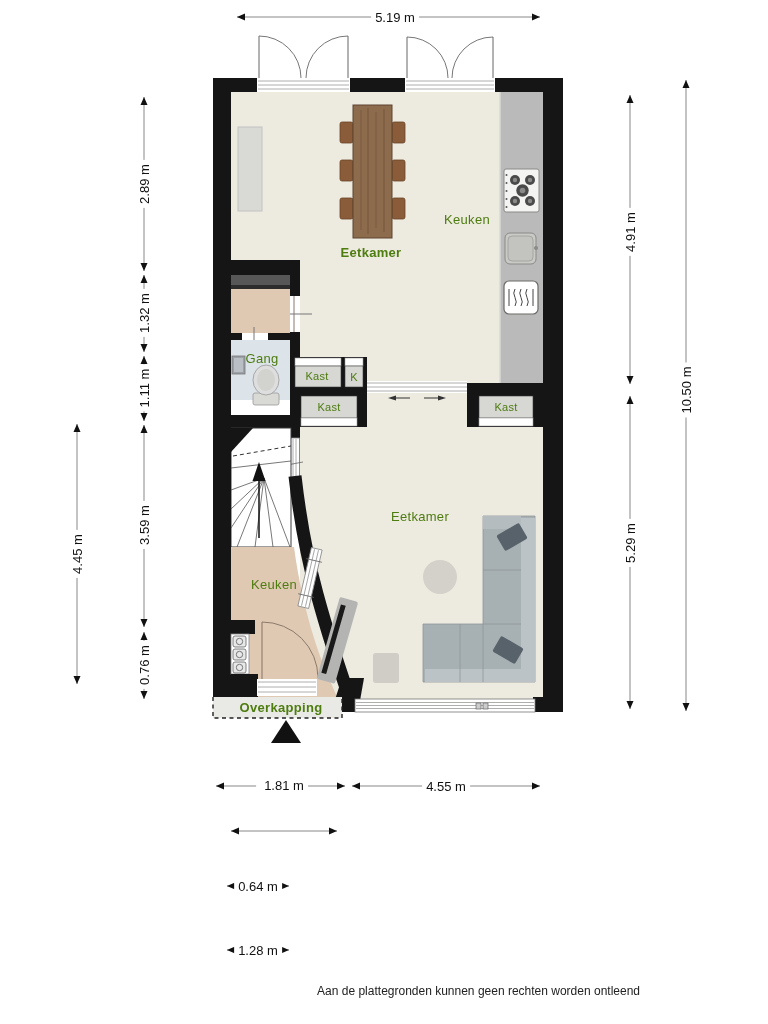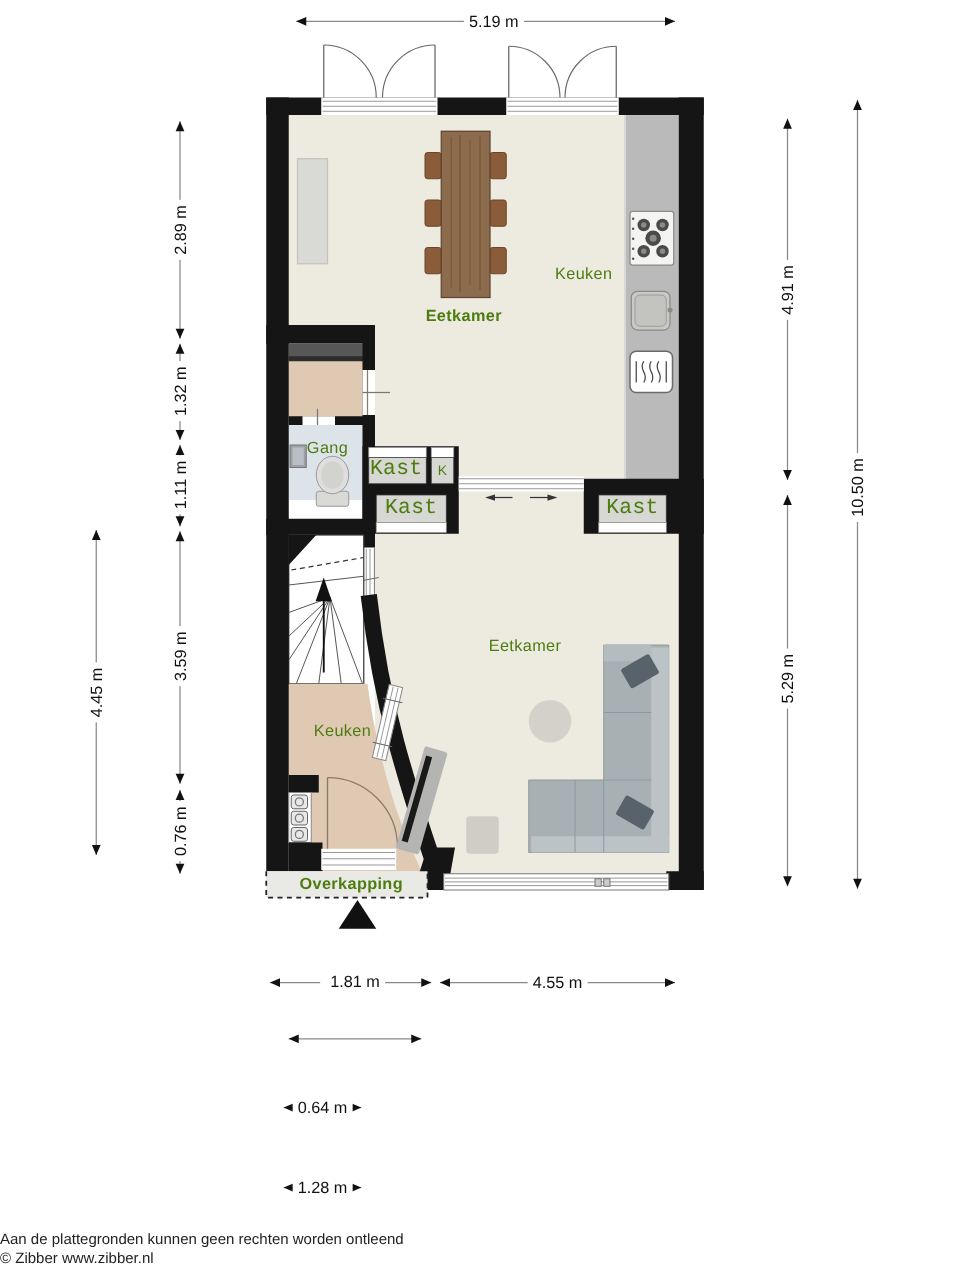--- a/index.html
+++ b/index.html
@@ -1,26 +1,26 @@
 <!DOCTYPE html>
 <html><head>
 <meta charset="utf-8">
 <style>
   html,body{margin:0;padding:0;background:#fff;}
   .canvas{position:relative;width:768px;height:1024px;background:#fff;overflow:hidden;
           font-family:"Liberation Sans", sans-serif;}
   .canvas svg{position:absolute;left:0;top:0;}
   .plan-label{position:absolute;transform:translate(-50%,-50%);font-size:13px;color:#4d7c0f;
               white-space:nowrap;letter-spacing:.3px;text-align:right;}
-  .plan-label.sm{font-size:17px;font-family:Liberation Mono, monospace;}
+  .plan-label.sm{font-size:11px;}
   .plan-label.xs{font-size:11px;}
   .dim{position:absolute;transform:translate(-50%,-50%);font-size:13px;color:#111;background:#fff;
        padding:0 4px;white-space:nowrap;}
   .dim.v{transform:translate(-50%,-50%) rotate(-90deg);}
-  .footer-line{position:absolute;width:768px;text-align:left;font-size:12px;color:#222;}
+  .footer-line{position:absolute;width:640px;text-align:right;font-size:12px;color:#222;}
 </style>
 </head>
 <body>
 
 <div class="canvas">
 
 <svg width="768" height="1024" viewBox="0 0 768 1024">
 
   <g>
     <rect x="231" y="92" width="312" height="291" fill="#edeae0"></rect>
@@ -344,15 +344,14 @@
   <div class="dim v" style="left:630px;top:543px;">5.29 m</div>
   <div class="dim v" style="left:686px;top:390px;">10.50 m</div>
 
   <div class="dim" style="left:280px;top:786px;">2.28 m</div>
   <div class="dim" style="left:446px;top:786px;">4.55 m</div>
   <div class="dim" style="left:284px;top:785px;">1.81 m</div>
   <div class="dim" style="left:258px;top:886px;">0.64 m</div>
   <div class="dim" style="left:258px;top:950px;">1.28 m</div>
 
   <div class="footer-line" style="top:984px;">Aan de plattegronden kunnen geen rechten worden ontleend</div>
-  <div class="footer-line" style="top:999px;">© Zibber www.zibber.nl</div>
 
 </div>
 
 </body></html>

